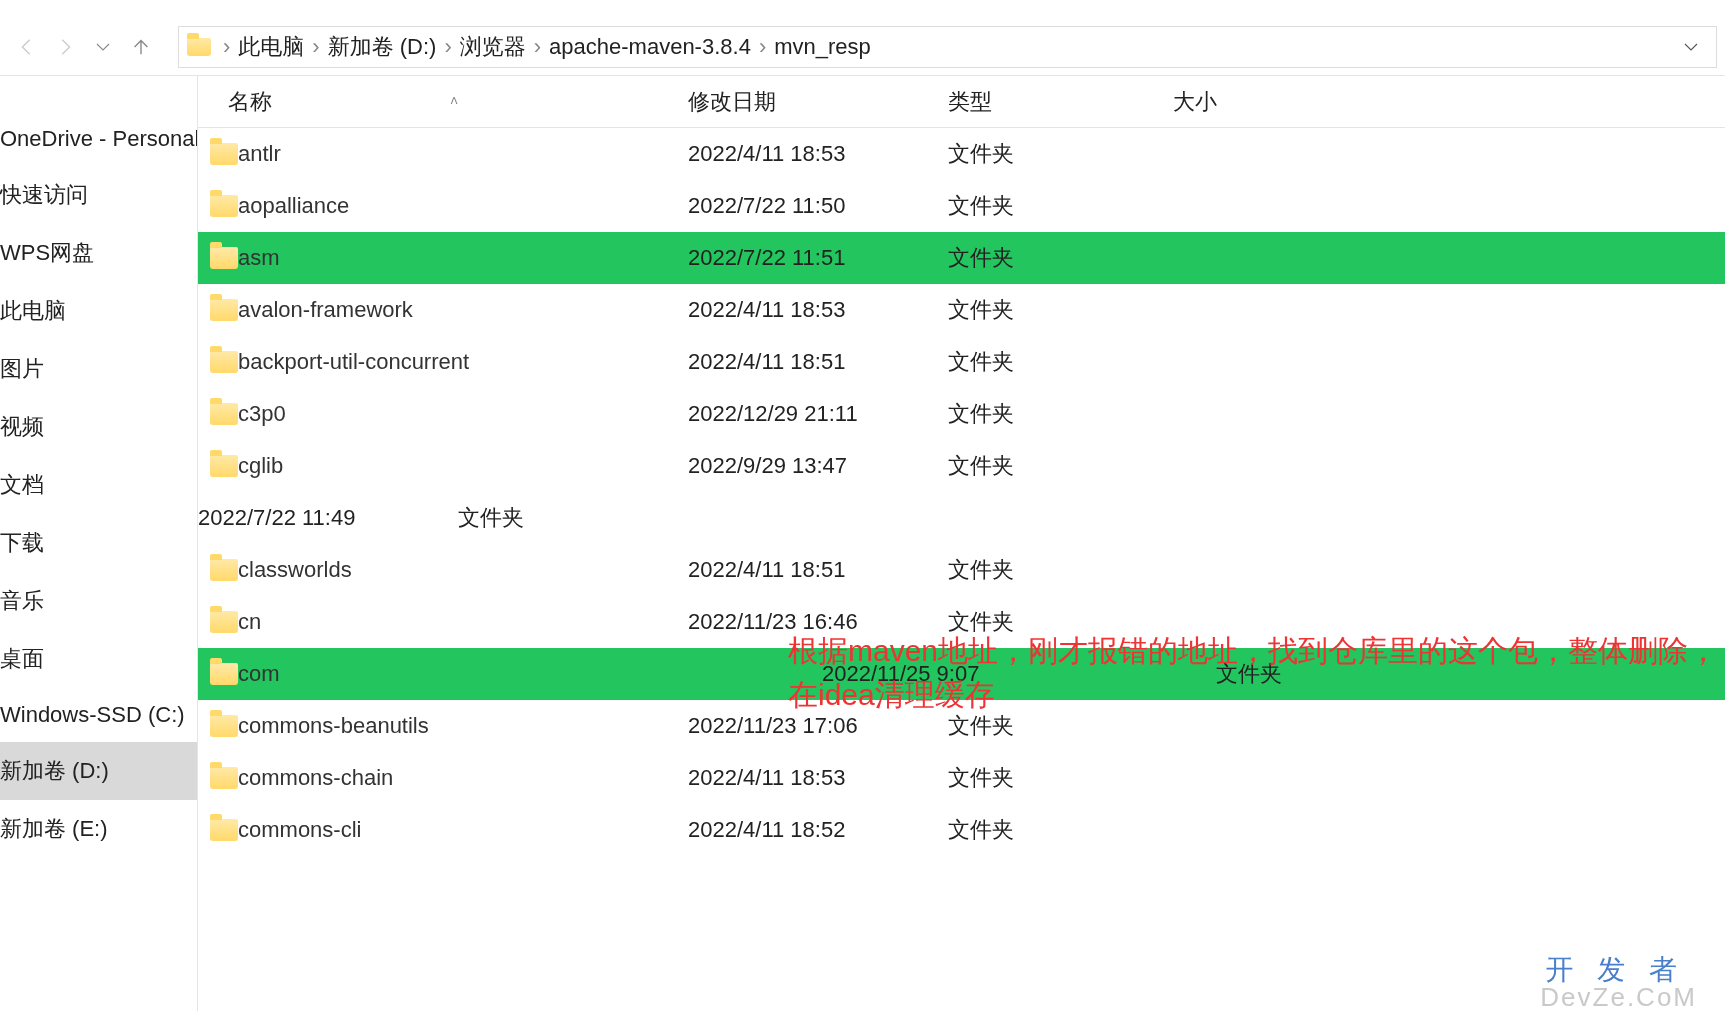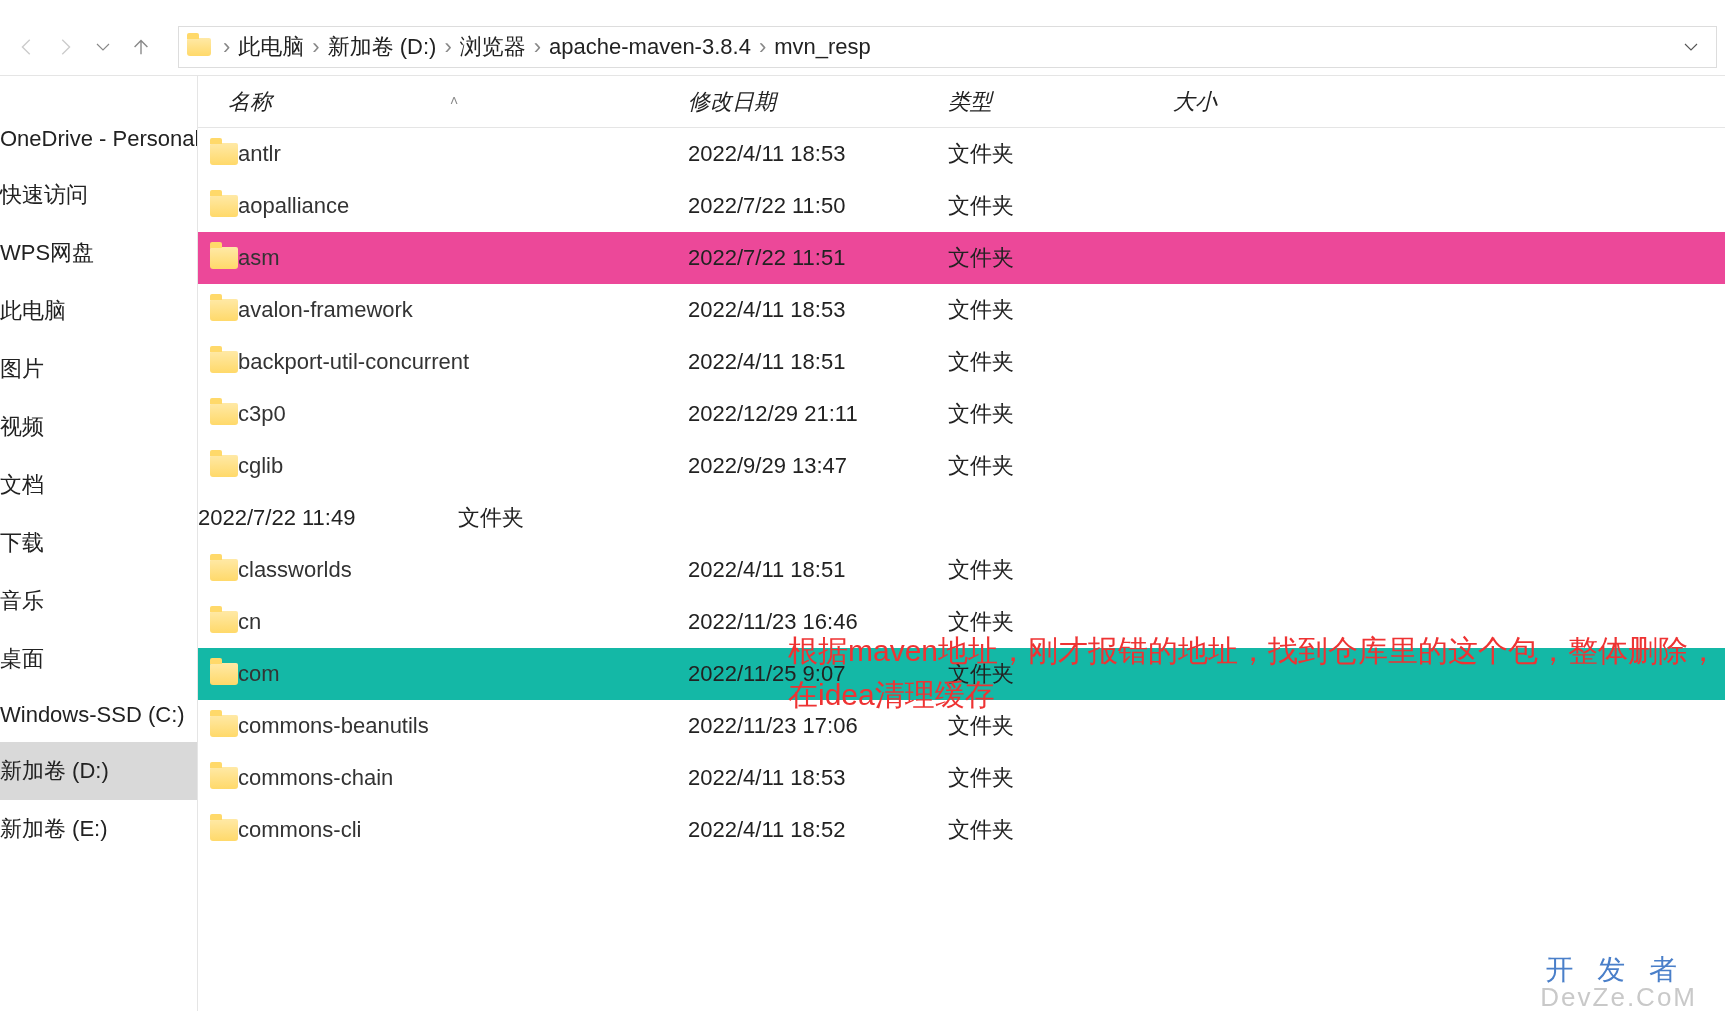--- a/index.html
+++ b/index.html
@@ -12,31 +12,31 @@
     .crumb { padding: 0 6px; color: #222; white-space: nowrap; }
     .crumb-sep { color: #888; padding: 0 2px; }
     .addr-expand { margin-left: auto; color: #555; padding: 0 8px; }
     
     .main { display: flex; height: calc(1011px - 76px); }
     .sidebar { width: 198px; border-right: 1px solid #e5e5e5; padding-top: 36px; overflow: hidden; }
     .side-item { padding: 14px 8px 14px 0; color: #222; white-space: nowrap; cursor: pointer; }
     .side-item.selected { background: #d9d9d9; }
     
     .content { flex: 1; position: relative; }
-    .header-row { display: flex; align-items: center; height: 52px; border-bottom: 1px solid #e5e5e5; color: #222; font-style: italic; }
+    .header-row { display: flex; align-items: center; height: 52px; border-bottom: 1px solid #e5e5e5; color: #222; }
     .col-name { width: 490px; padding-left: 30px; position: relative; }
     .sort-ind { position: absolute; left: 252px; top: 6px; color: #888; font-size: 14px; }
     .col-date { width: 260px; }
     .col-type { width: 225px; }
     .col-size { width: 150px; }
     
     .rows { }
     .row { display: flex; align-items: center; height: 52px; }
-    .row.hover { background: #ec4899; }
-    .row.selected { background: #14b8a6; }
+    .row.hover { background: #22c55e; }
+    .row.selected { background: #22c55e; justify-content: space-between; }
     .cell-name { width: 490px; padding-left: 12px; display: flex; align-items: center; }
     .cell-date { width: 260px; color: #222; }
     .cell-type { width: 225px; color: #222; }
     .cell-size { width: 150px; }
     
     .folder-icon { width: 28px; height: 22px; background: linear-gradient(#ffe9a6, #ffd96a); border-radius: 2px 2px 3px 3px; position: relative; flex-shrink: 0; }
     .folder-icon::before { content: ""; position: absolute; top: -5px; left: 0; width: 12px; height: 6px; background: #ffd96a; border-radius: 2px 2px 0 0; }
     .addr-folder { width: 24px; height: 18px; margin-right: 10px; }
     
     .annotation { position: absolute; left: 590px; top: 553px; color: #e33; font-size: 30px; line-height: 1.45; font-weight: 400; pointer-events: none; white-space: nowrap; }

